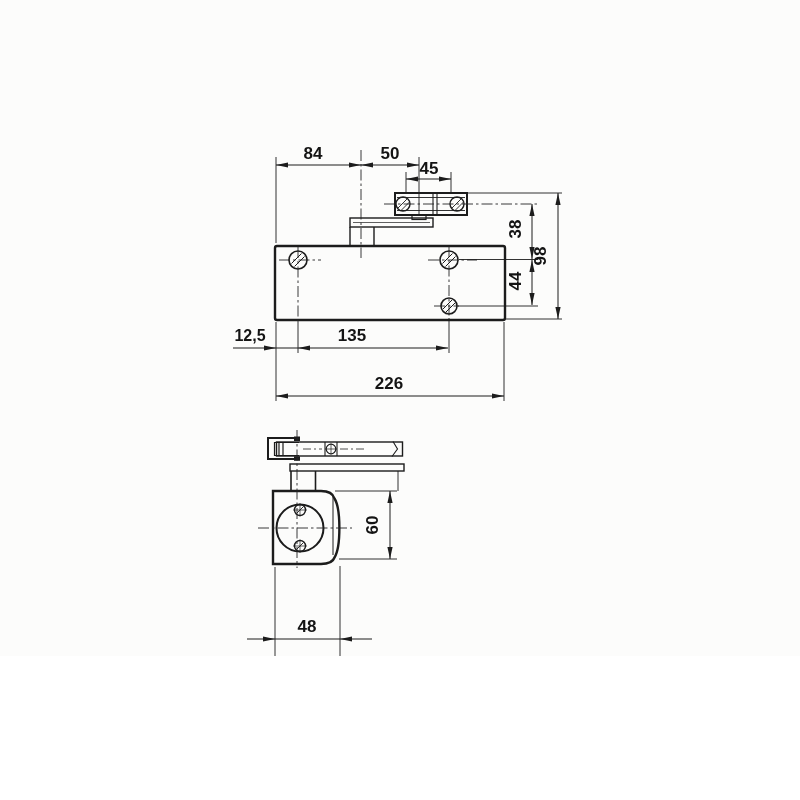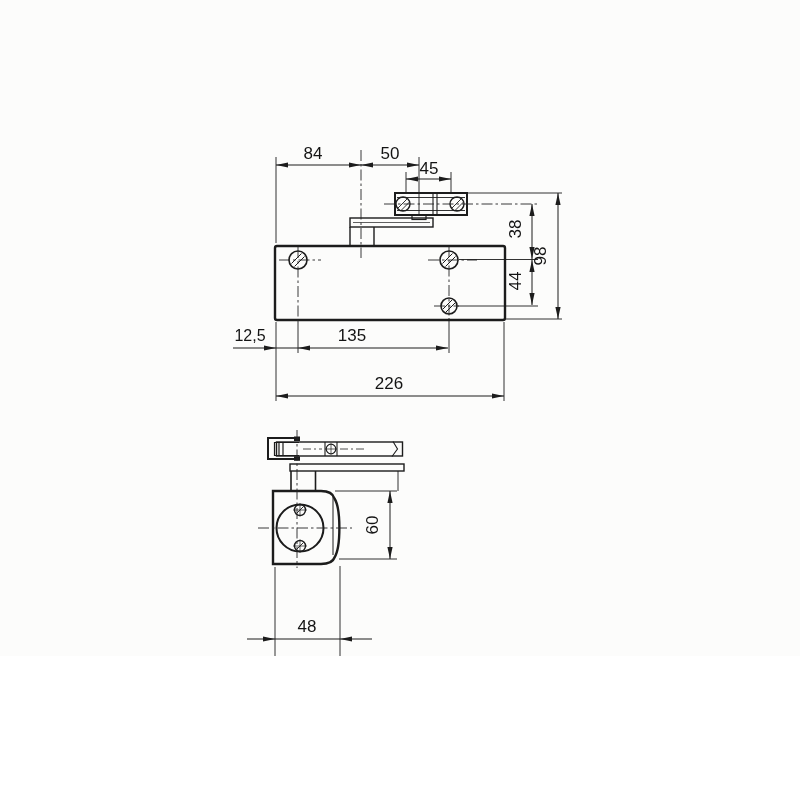--- a/index.html
+++ b/index.html
@@ -1,17 +1,17 @@
 <!DOCTYPE html>
 <html><head>
 <meta charset="utf-8">
 <style>
   html,body{margin:0;padding:0;background:#ffffff;}
   .page{position:relative;width:800px;height:656px;background:#fcfcfb;overflow:hidden;
-        font-family:"Liberation Sans", sans-serif;}
+        font-family:"Liberation Sans", sans-serif;font-weight:bold;}
   svg{position:absolute;left:0;top:0;}
   
   .ln   {stroke:#1c1c1c;fill:none;stroke-linecap:butt;}
   .sw24 {stroke-width:2.4;}
   .sw20 {stroke-width:2.0;}
   .sw16 {stroke-width:1.6;}
   .sw14 {stroke-width:1.4;}
   .sw12 {stroke-width:1.2;}
   .sw11 {stroke-width:1.1;}
   .sw10 {stroke-width:1.0;}

